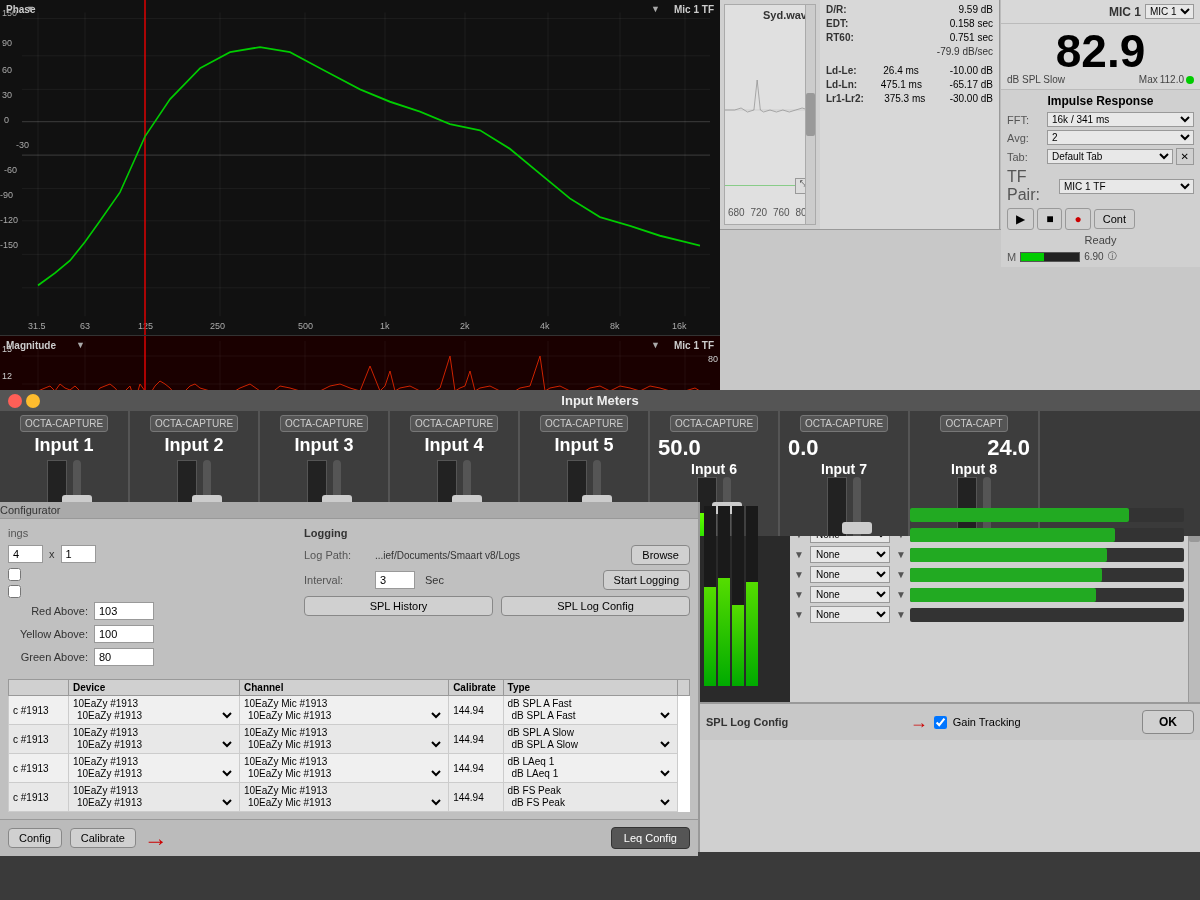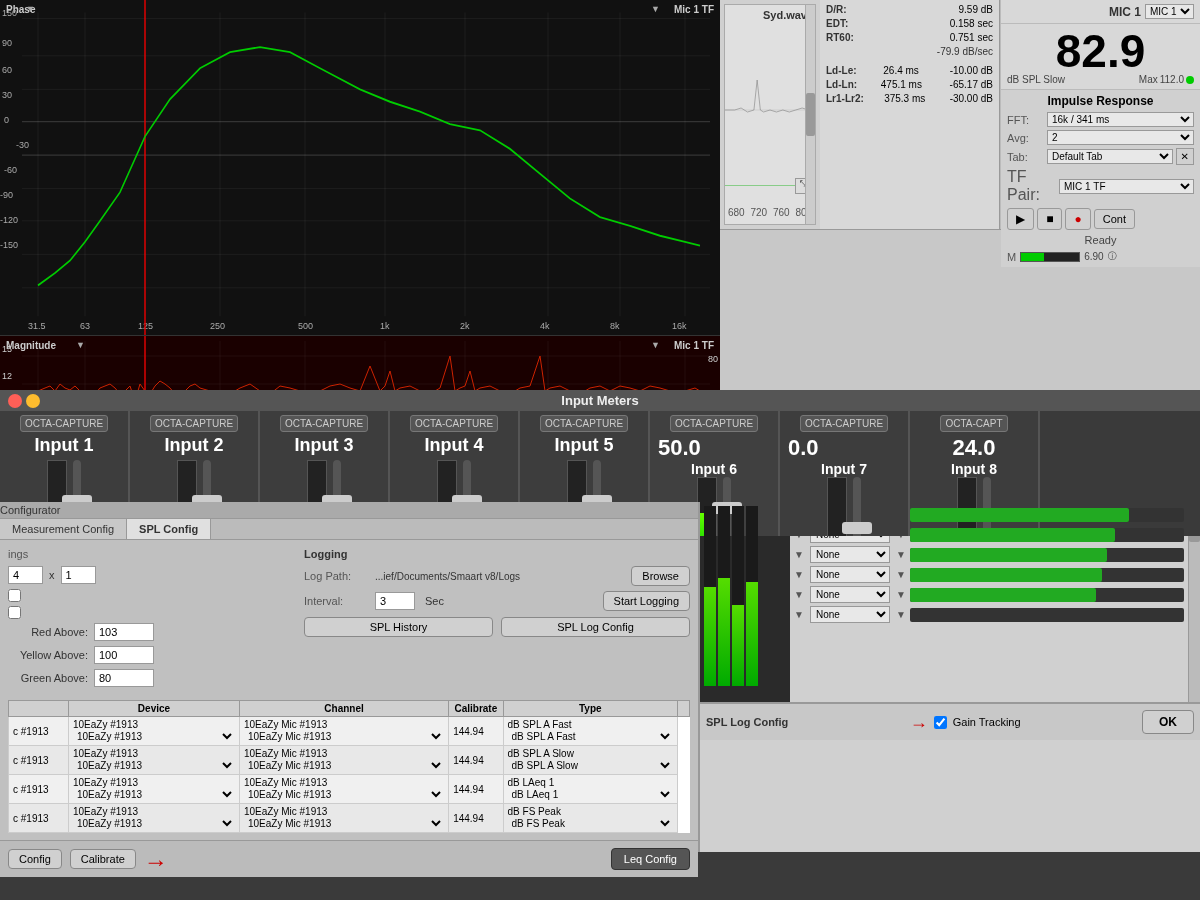--- a/index.html
+++ b/index.html
@@ -282,21 +282,21 @@
       width: 100%;
       border-collapse: collapse;
       font-size: 10px;
       background: #fff;
     }
 
     .data-table th {
       background: #d0d0d0;
       border: 1px solid #999;
       padding: 2px 4px;
-      text-align: center;
+      text-align: left;
       font-weight: bold;
     }
 
     .data-table td {
       border: 1px solid #ccc;
       padding: 2px 4px;
       background: #f0f0f0;
     }
 
     .data-table tr:nth-child(even) td { background: #e8e8e8; }
@@ -752,21 +752,21 @@
         <div style="position:relative; height:80px; width:8px;">
           <div style="position:absolute; top:0; bottom:0; left:0; right:0; background:#555; border-radius:4px;"></div>
           <div class="fader-handle" style="top:45px;"></div>
         </div>
       </div>
 
     </div>
 
     <div class="channel-strip">
       <div class="channel-device">OCTA-CAPT</div>
-      <div style="display:flex; align-items:center; justify-content:center; width:100%;">
+      <div style="display:flex; align-items:center; justify-content:flex-end; width:100%;">
         <div class="channel-value">24.0</div>
       </div>
       <div style="font-size:14px; font-weight:bold; color:#fff; text-align:center;">Input 8</div>
       <div style="display:flex; gap:6px; align-items:center;">
         <div class="meter-bar-container">
           <div class="meter-bar-green" style="height:35%;"></div>
         </div>
         <div style="position:relative; height:80px; width:8px;">
           <div style="position:absolute; top:0; bottom:0; left:0; right:0; background:#555; border-radius:4px;"></div>
           <div class="fader-handle" style="top:55px;"></div>
@@ -776,24 +776,20 @@
     </div>
 
   </div>
 </div>
 
 <div class="bottom-section">
 
   <div class="configurator-panel">
     <div class="configurator-title">Configurator</div>
 
-    <div class="config-tabs">
-      <div class="config-tab">Measurement Config</div>
-      <div class="config-tab active">SPL Config</div>
-    </div>
 
     <div class="config-body">
 
       <div class="config-left">
         <div style="font-size:11px; margin-bottom:6px; color:#555;">ings</div>
 
         <div class="form-row">
           <input type="text" class="form-input" style="width: 35px;" value="4">
           <span>x</span>
           <input type="text" class="form-input" style="width: 35px;" value="1">

